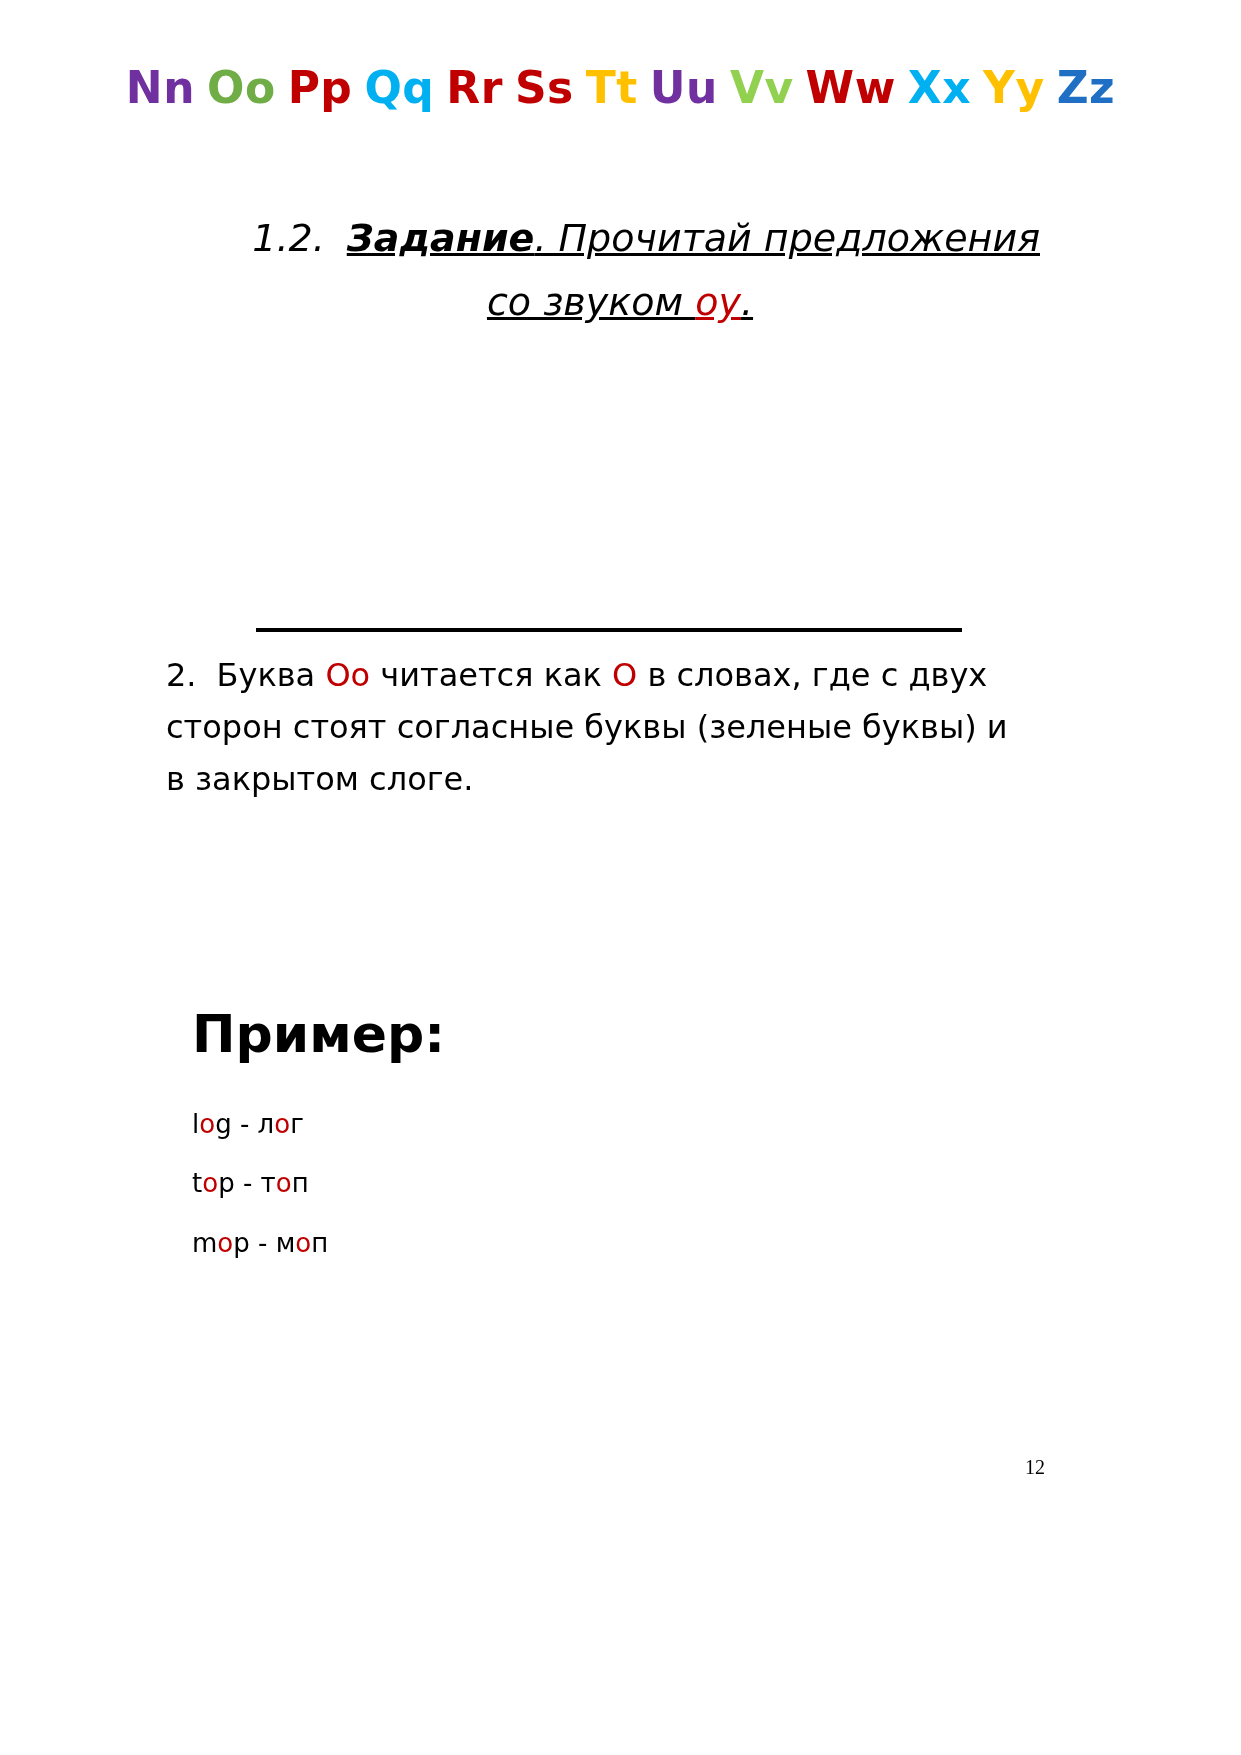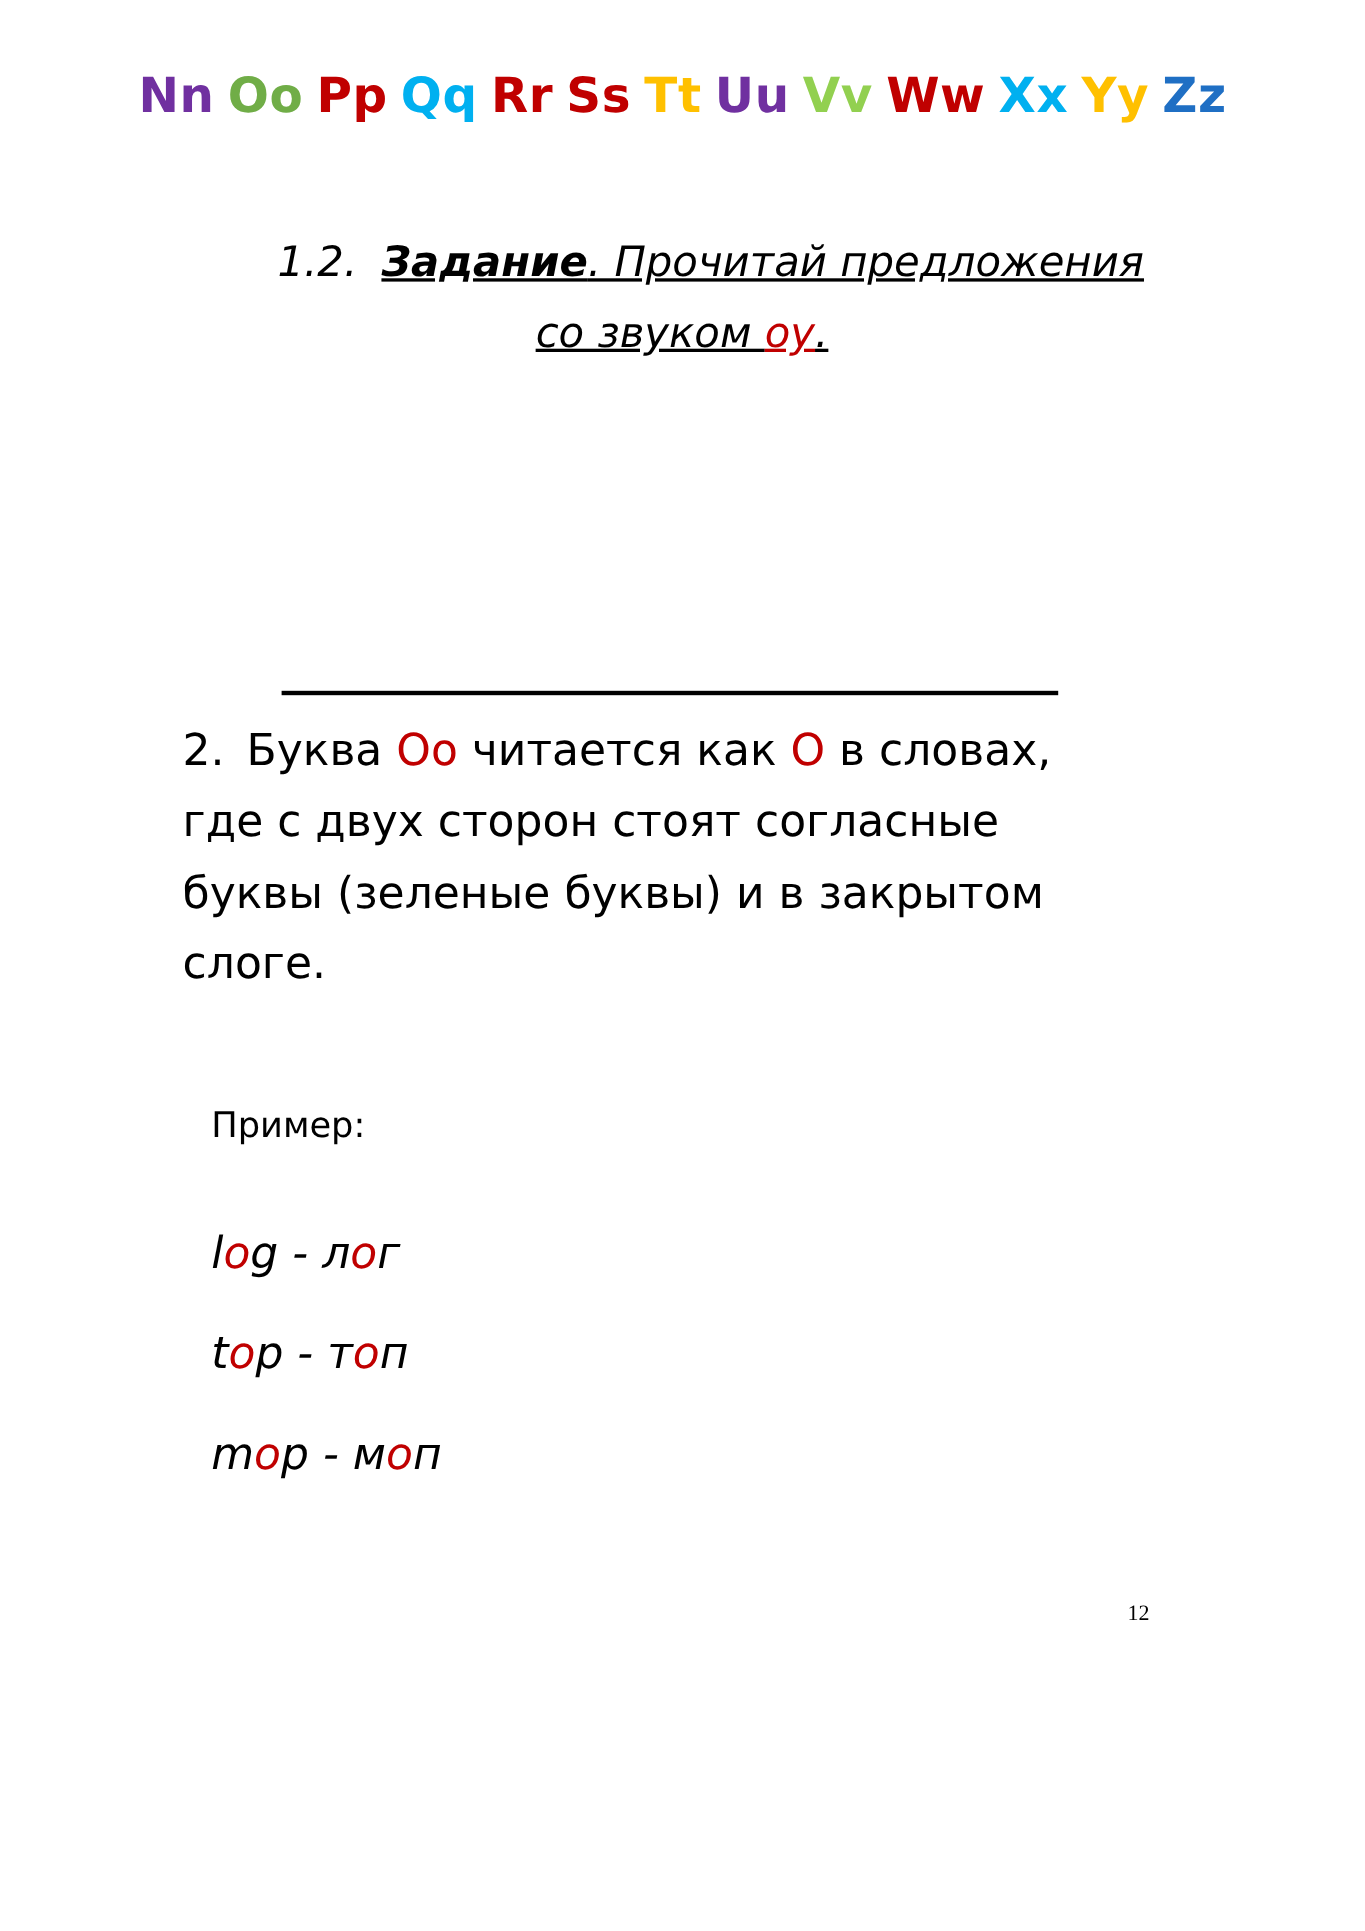--- a/index.html
+++ b/index.html
@@ -92,42 +92,41 @@
     width: 706px;
     border-top: 4px solid #000;
   }
 
   
   .rule {
     position: absolute;
     left: 166px;
     top: 650px;
     width: 850px;
-    font-size: 40px;
+    font-size: 32px;
     line-height: 1.62;
     text-align: left;
   }
   .rule .num { margin-right: 20px; }
 
   
   .example-title {
     position: absolute;
     left: 192px;
     top: 1004px;
-    font-size: 32px;
-    font-weight: normal;
+    font-size: 52px;
+    font-weight: bold;
   }
   .examples {
     position: absolute;
     left: 192px;
     top: 1095px;
     width: 600px;
-    font-size: 40px;
+    font-size: 26px;
     line-height: 2.28;
-    font-style: italic;
   }
 
   
   .page-number {
     position: absolute;
     right: 196px;
     top: 1456px;
     font-size: 20px;
     font-family: "Liberation Serif", serif;
   }

